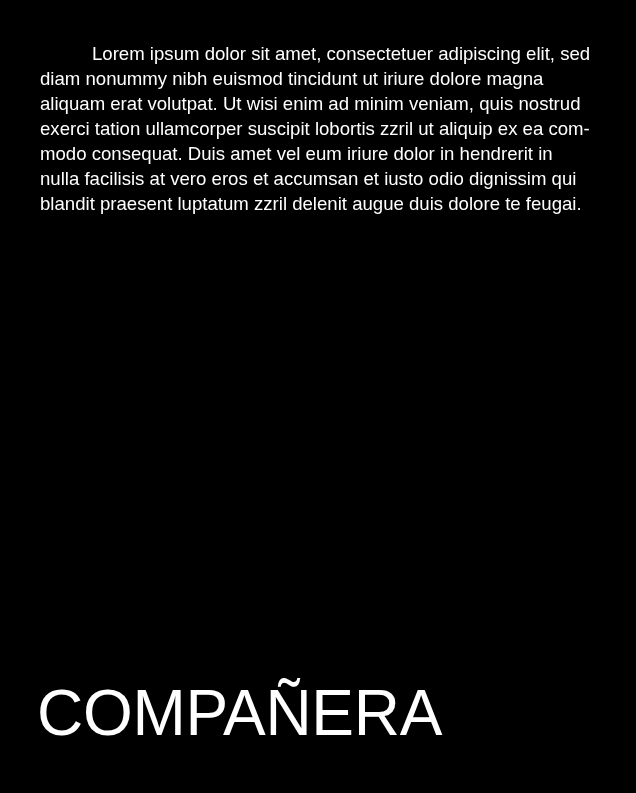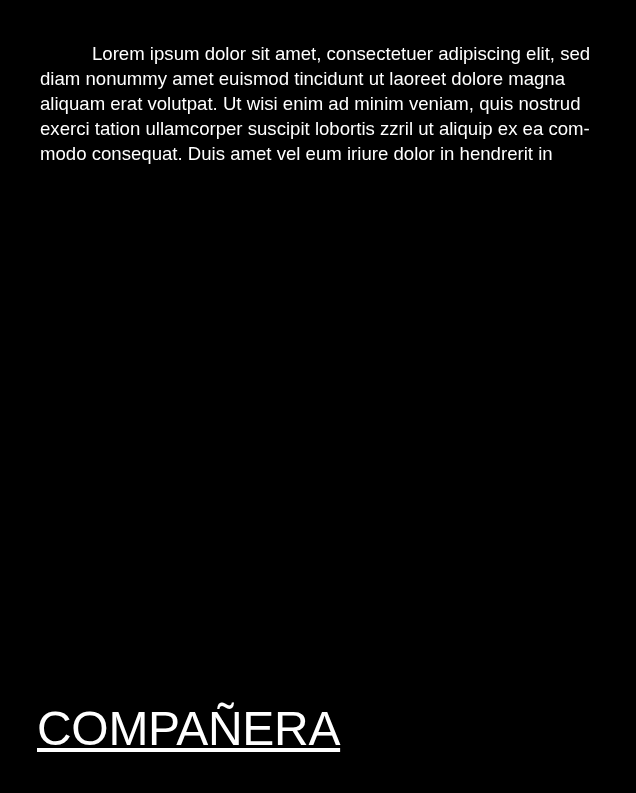--- a/index.html
+++ b/index.html
@@ -33,38 +33,39 @@
   }
   .paragraph .line {
     white-space: nowrap;
   }
   .paragraph .line.indent {
     padding-left: 52px;
   }
   .wordmark {
     position: absolute;
     left: 37px;
-    bottom: 40px;
-    font-size: 48px;
+    bottom: 48px;
+    font-size: 64px;
     line-height: 1;
     font-weight: 400;
     letter-spacing: -0.3px;
     color: var(--text, #ffffff);
     white-space: nowrap;
-    text-decoration: underline;
   }
 </style>
 </head>
 <body>
 
 <div class="page">
 
   <div class="paragraph">
     <div class="line indent">Lorem ipsum dolor sit amet, consectetuer adipiscing elit, sed</div>
-    <div class="line">diam nonummy amet euismod tincidunt ut laoreet dolore magna</div>
+    <div class="line">diam nonummy nibh euismod tincidunt ut iriure dolore magna</div>
     <div class="line">aliquam erat volutpat. Ut wisi enim ad minim veniam, quis nostrud</div>
     <div class="line">exerci tation ullamcorper suscipit lobortis zzril ut aliquip ex ea com-</div>
     <div class="line">modo consequat. Duis amet vel eum iriure dolor in hendrerit in</div>
+    <div class="line">nulla facilisis at vero eros et accumsan et iusto odio dignissim qui</div>
+    <div class="line">blandit praesent luptatum zzril delenit augue duis dolore te feugai.</div>
   </div>
 
   <div class="wordmark">COMPAÑERA</div>
 
 </div>
 
 </body></html>

